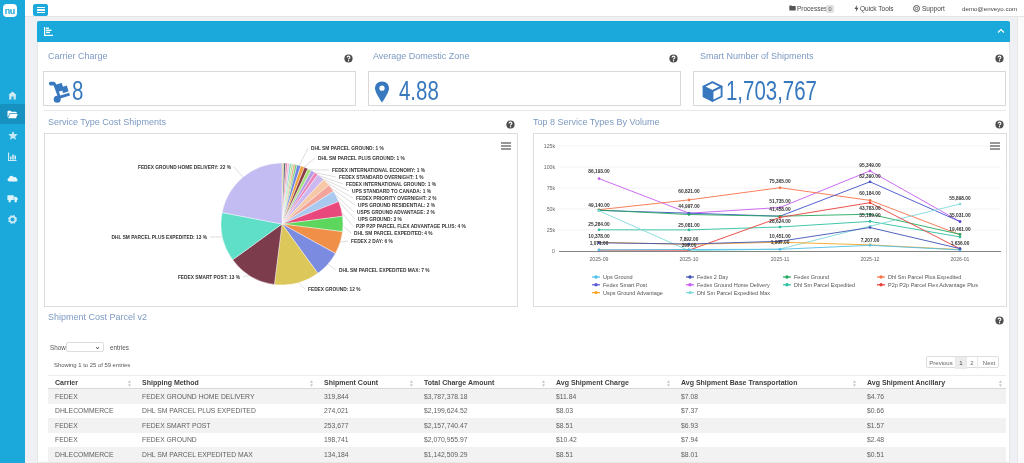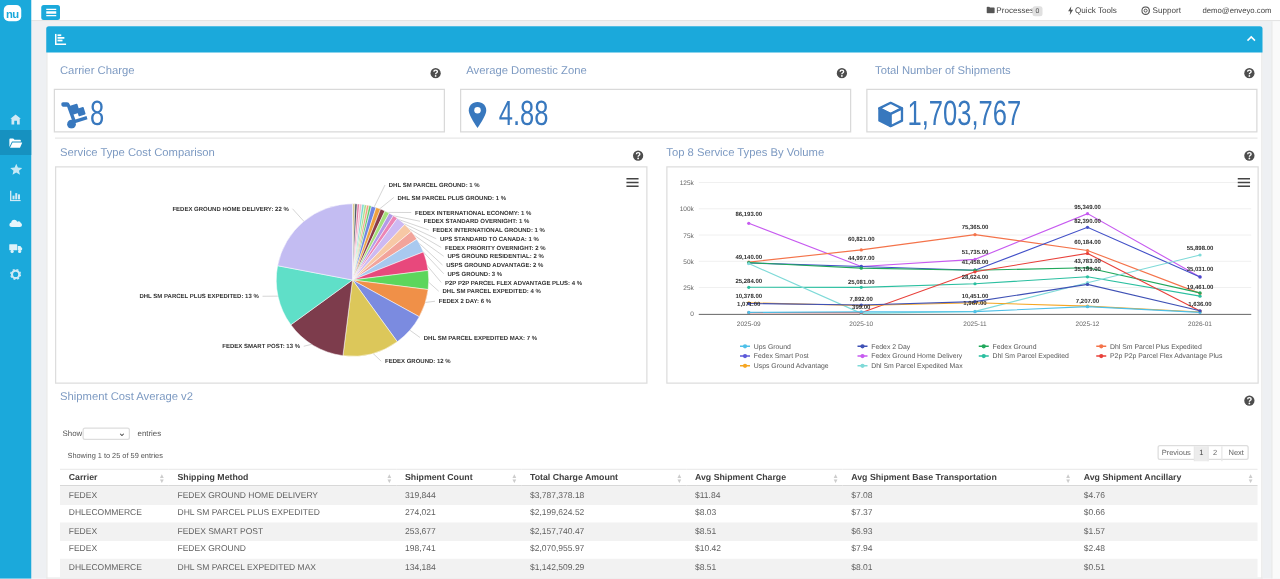--- a/index.html
+++ b/index.html
@@ -115,21 +115,21 @@
     <circle cx="4.5" cy="4.5" r="4.1" fill="#4d4d4d"></circle>
     <path d="M3.1 3.4 Q3.1 2.1 4.5 2.1 Q5.9 2.1 5.9 3.2 Q5.9 4.0 5.1 4.4 Q4.5 4.7 4.5 5.4" stroke="#fff" stroke-width="1.1" fill="none"></path>
     <circle cx="4.5" cy="6.7" r="0.7" fill="#fff"></circle>
   </svg>
 <span class="abs" style="left:373px;top:50.5px;font-size:9px;color:#7d9ac2;">Average Domestic Zone</span>
 <svg style="position:absolute;left:669px;top:54px" width="9" height="9" viewBox="0 0 9 9">
     <circle cx="4.5" cy="4.5" r="4.1" fill="#4d4d4d"></circle>
     <path d="M3.1 3.4 Q3.1 2.1 4.5 2.1 Q5.9 2.1 5.9 3.2 Q5.9 4.0 5.1 4.4 Q4.5 4.7 4.5 5.4" stroke="#fff" stroke-width="1.1" fill="none"></path>
     <circle cx="4.5" cy="6.7" r="0.7" fill="#fff"></circle>
   </svg>
-<span class="abs" style="left:700px;top:50.5px;font-size:9px;color:#7d9ac2;">Total Number of Shipments</span>
+<span class="abs" style="left:700px;top:50.5px;font-size:9px;color:#7d9ac2;">Smart Number of Shipments</span>
 <svg style="position:absolute;left:995px;top:54px" width="9" height="9" viewBox="0 0 9 9">
     <circle cx="4.5" cy="4.5" r="4.1" fill="#4d4d4d"></circle>
     <path d="M3.1 3.4 Q3.1 2.1 4.5 2.1 Q5.9 2.1 5.9 3.2 Q5.9 4.0 5.1 4.4 Q4.5 4.7 4.5 5.4" stroke="#fff" stroke-width="1.1" fill="none"></path>
     <circle cx="4.5" cy="6.7" r="0.7" fill="#fff"></circle>
   </svg>
 
 <div class="abs" style="left:43px;top:71px;width:313px;height:35px;background:#fff;border:1px solid #d9d9d9;">
   <div class="abs" style="left:4px;top:9px;">
       <svg width="23" height="22" viewBox="0 0 23 22">
         <g fill="#3878be">
@@ -157,21 +157,21 @@
         <path d="M10.5 1.2 L19.6 5.7 L10.5 10.2 L1.4 5.7 Z" fill="#fff" stroke="#3878be" stroke-width="1.9" stroke-linejoin="round"></path>
         <path d="M1.4 5.7 L10.5 10.2 L10.5 20 L1.4 15.5 Z" fill="#3878be" stroke="#3878be" stroke-width="1.6" stroke-linejoin="round"></path>
         <path d="M19.6 5.7 L10.5 10.2 L10.5 20 L19.6 15.5 Z" fill="#fff" stroke="#3878be" stroke-width="1.9" stroke-linejoin="round"></path>
       </svg>
     </div>
   <span class="abs" style="left:32px;top:8px;font-size:28px;line-height:21px;color:#3878be;transform:scaleX(0.73);transform-origin:0 0;">1,703,767</span>
 </div>
 
 <div class="abs" style="left:44px;top:110px;width:962px;height:1px;background:#e8e8e8;"></div>
 
-<span class="abs" style="left:48px;top:116.5px;font-size:9px;color:#7d9ac2;">Service Type Cost Comparison</span>
+<span class="abs" style="left:48px;top:116.5px;font-size:9px;color:#7d9ac2;">Service Type Cost Shipments</span>
 <svg style="position:absolute;left:506px;top:120px" width="9" height="9" viewBox="0 0 9 9">
     <circle cx="4.5" cy="4.5" r="4.1" fill="#4d4d4d"></circle>
     <path d="M3.1 3.4 Q3.1 2.1 4.5 2.1 Q5.9 2.1 5.9 3.2 Q5.9 4.0 5.1 4.4 Q4.5 4.7 4.5 5.4" stroke="#fff" stroke-width="1.1" fill="none"></path>
     <circle cx="4.5" cy="6.7" r="0.7" fill="#fff"></circle>
   </svg>
 <span class="abs" style="left:533px;top:116.5px;font-size:9px;color:#7d9ac2;">Top 8 Service Types By Volume</span>
 <svg style="position:absolute;left:995px;top:120px" width="9" height="9" viewBox="0 0 9 9">
     <circle cx="4.5" cy="4.5" r="4.1" fill="#4d4d4d"></circle>
     <path d="M3.1 3.4 Q3.1 2.1 4.5 2.1 Q5.9 2.1 5.9 3.2 Q5.9 4.0 5.1 4.4 Q4.5 4.7 4.5 5.4" stroke="#fff" stroke-width="1.1" fill="none"></path>
     <circle cx="4.5" cy="6.7" r="0.7" fill="#fff"></circle>
@@ -393,21 +393,21 @@
       <svg width="10" height="8" viewBox="0 0 10 8">
         <g stroke="#444" stroke-width="1.1">
           <line x1="0" y1="1" x2="10" y2="1"></line>
           <line x1="0" y1="4" x2="10" y2="4"></line>
           <line x1="0" y1="7" x2="10" y2="7"></line>
         </g>
       </svg>
     </div>
 </div>
 
-<span class="abs" style="left:48px;top:311.5px;font-size:9px;color:#7d9ac2;">Shipment Cost Average v2</span>
+<span class="abs" style="left:48px;top:311.5px;font-size:9px;color:#7d9ac2;">Shipment Cost Parcel v2</span>
 <svg style="position:absolute;left:995px;top:316px" width="9" height="9" viewBox="0 0 9 9">
     <circle cx="4.5" cy="4.5" r="4.1" fill="#4d4d4d"></circle>
     <path d="M3.1 3.4 Q3.1 2.1 4.5 2.1 Q5.9 2.1 5.9 3.2 Q5.9 4.0 5.1 4.4 Q4.5 4.7 4.5 5.4" stroke="#fff" stroke-width="1.1" fill="none"></path>
     <circle cx="4.5" cy="6.7" r="0.7" fill="#fff"></circle>
   </svg>
 
 <span class="abs" style="left:50px;top:344px;font-size:6.3px;color:#555;">Show</span>
 <div class="abs" style="left:66px;top:341.5px;width:38px;height:10.5px;border:1px solid #ddd;border-radius:2px;background:#fff;">
   <span class="abs" style="right:2px;top:-1px;font-size:8px;color:#444;">⌄</span>
 </div>

